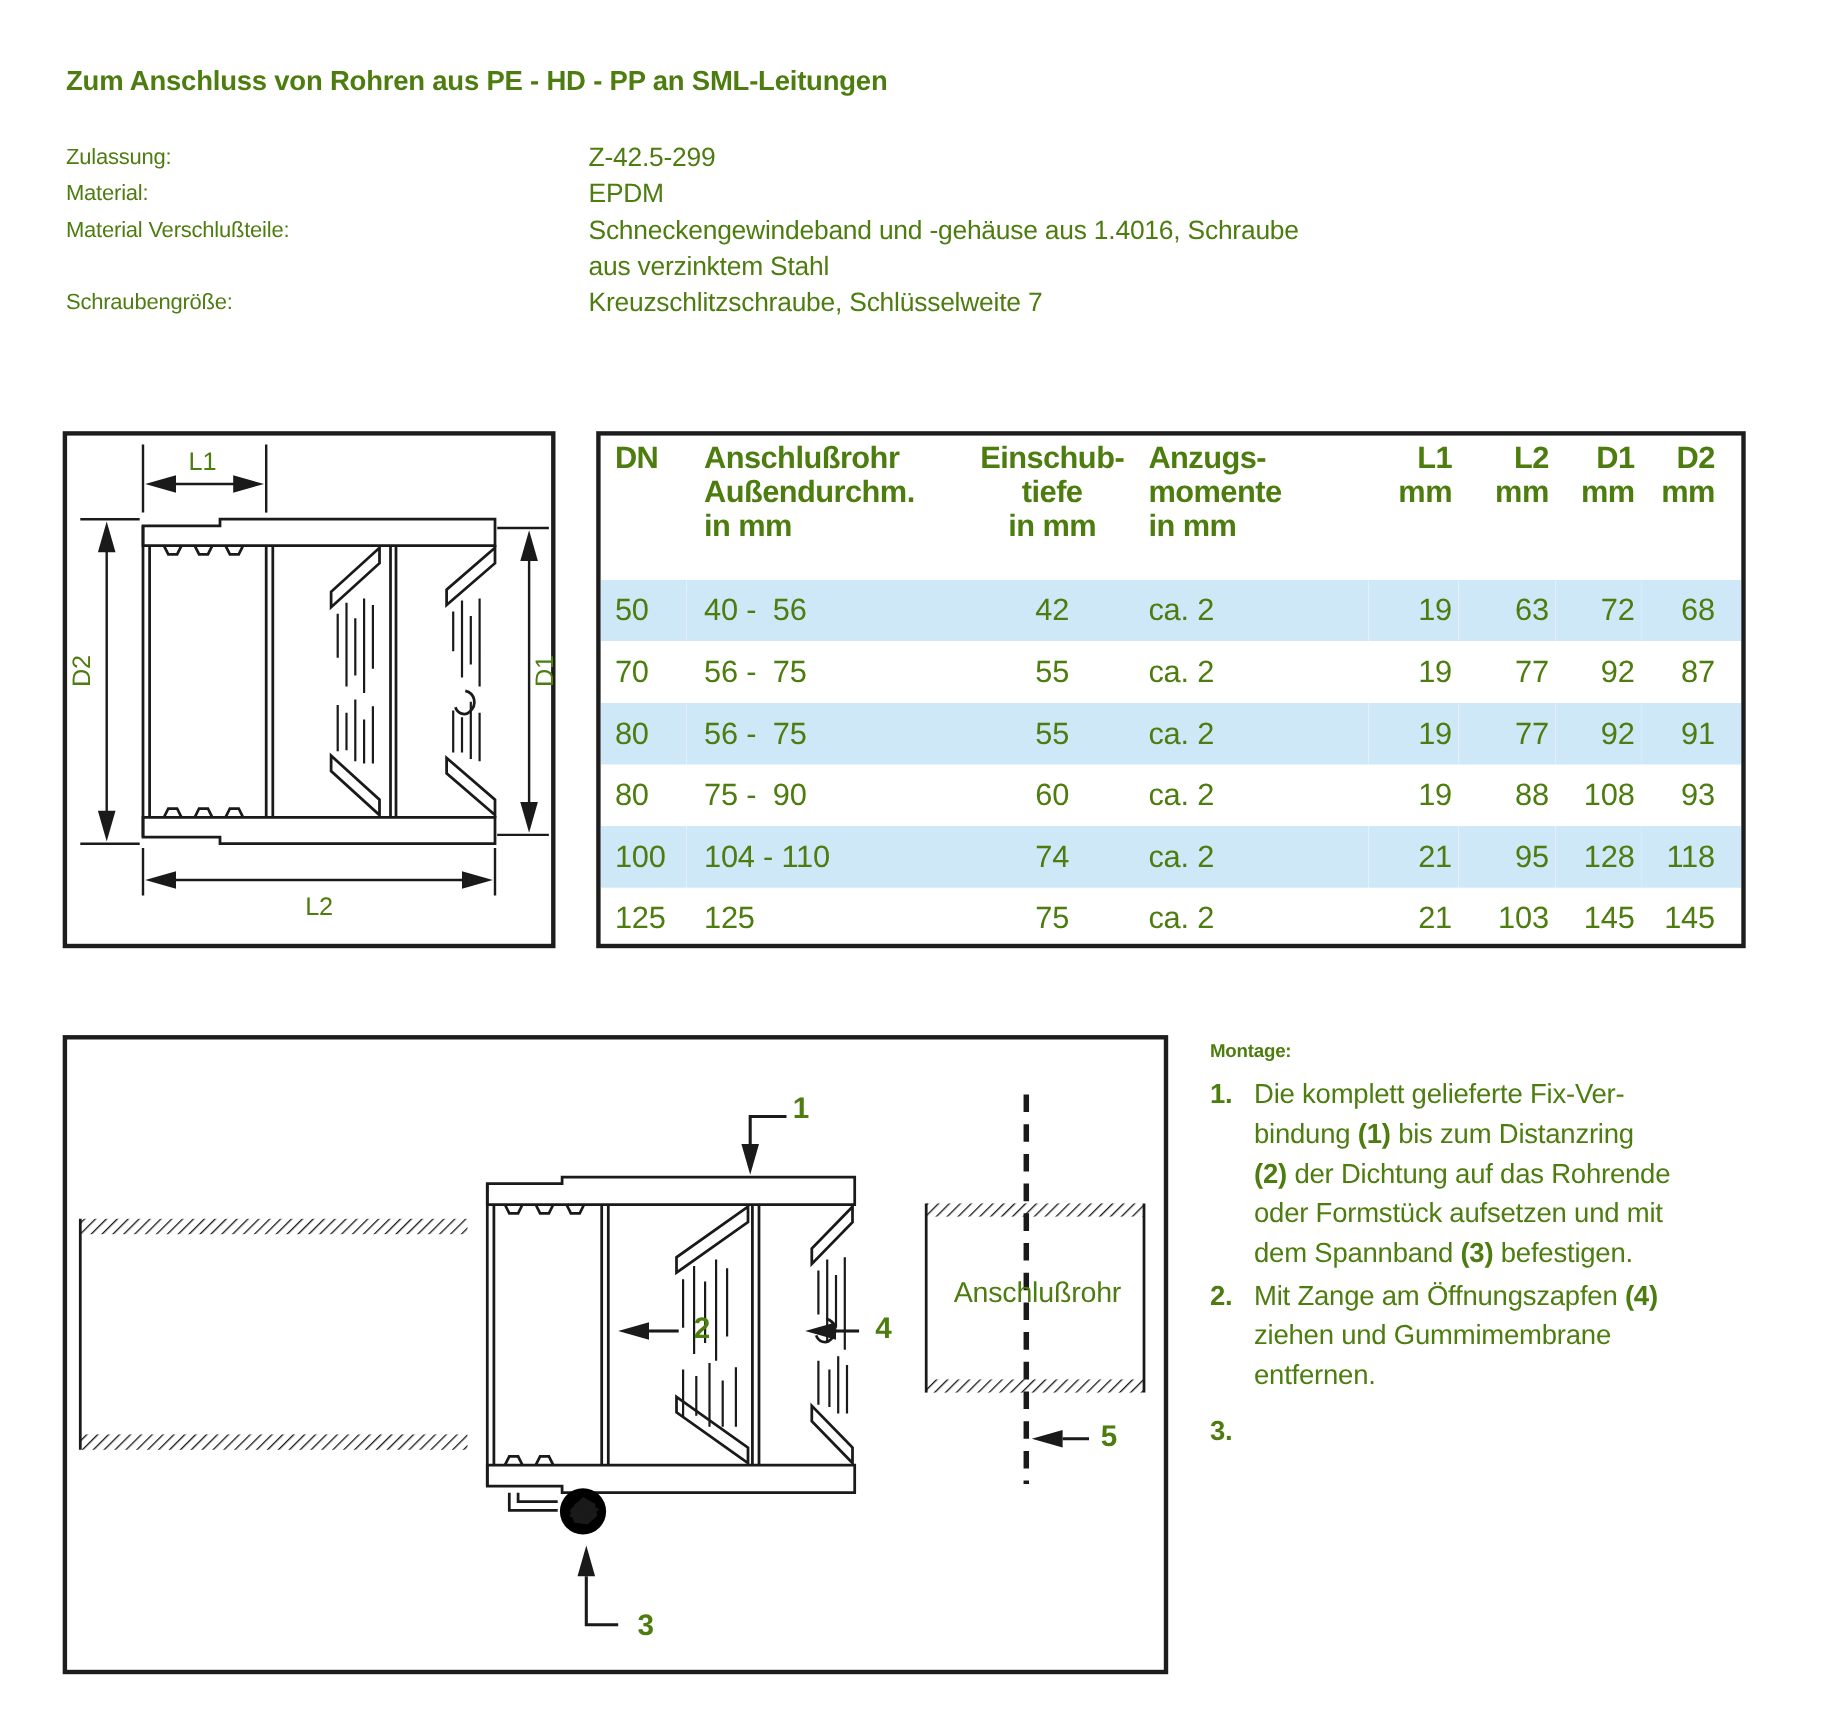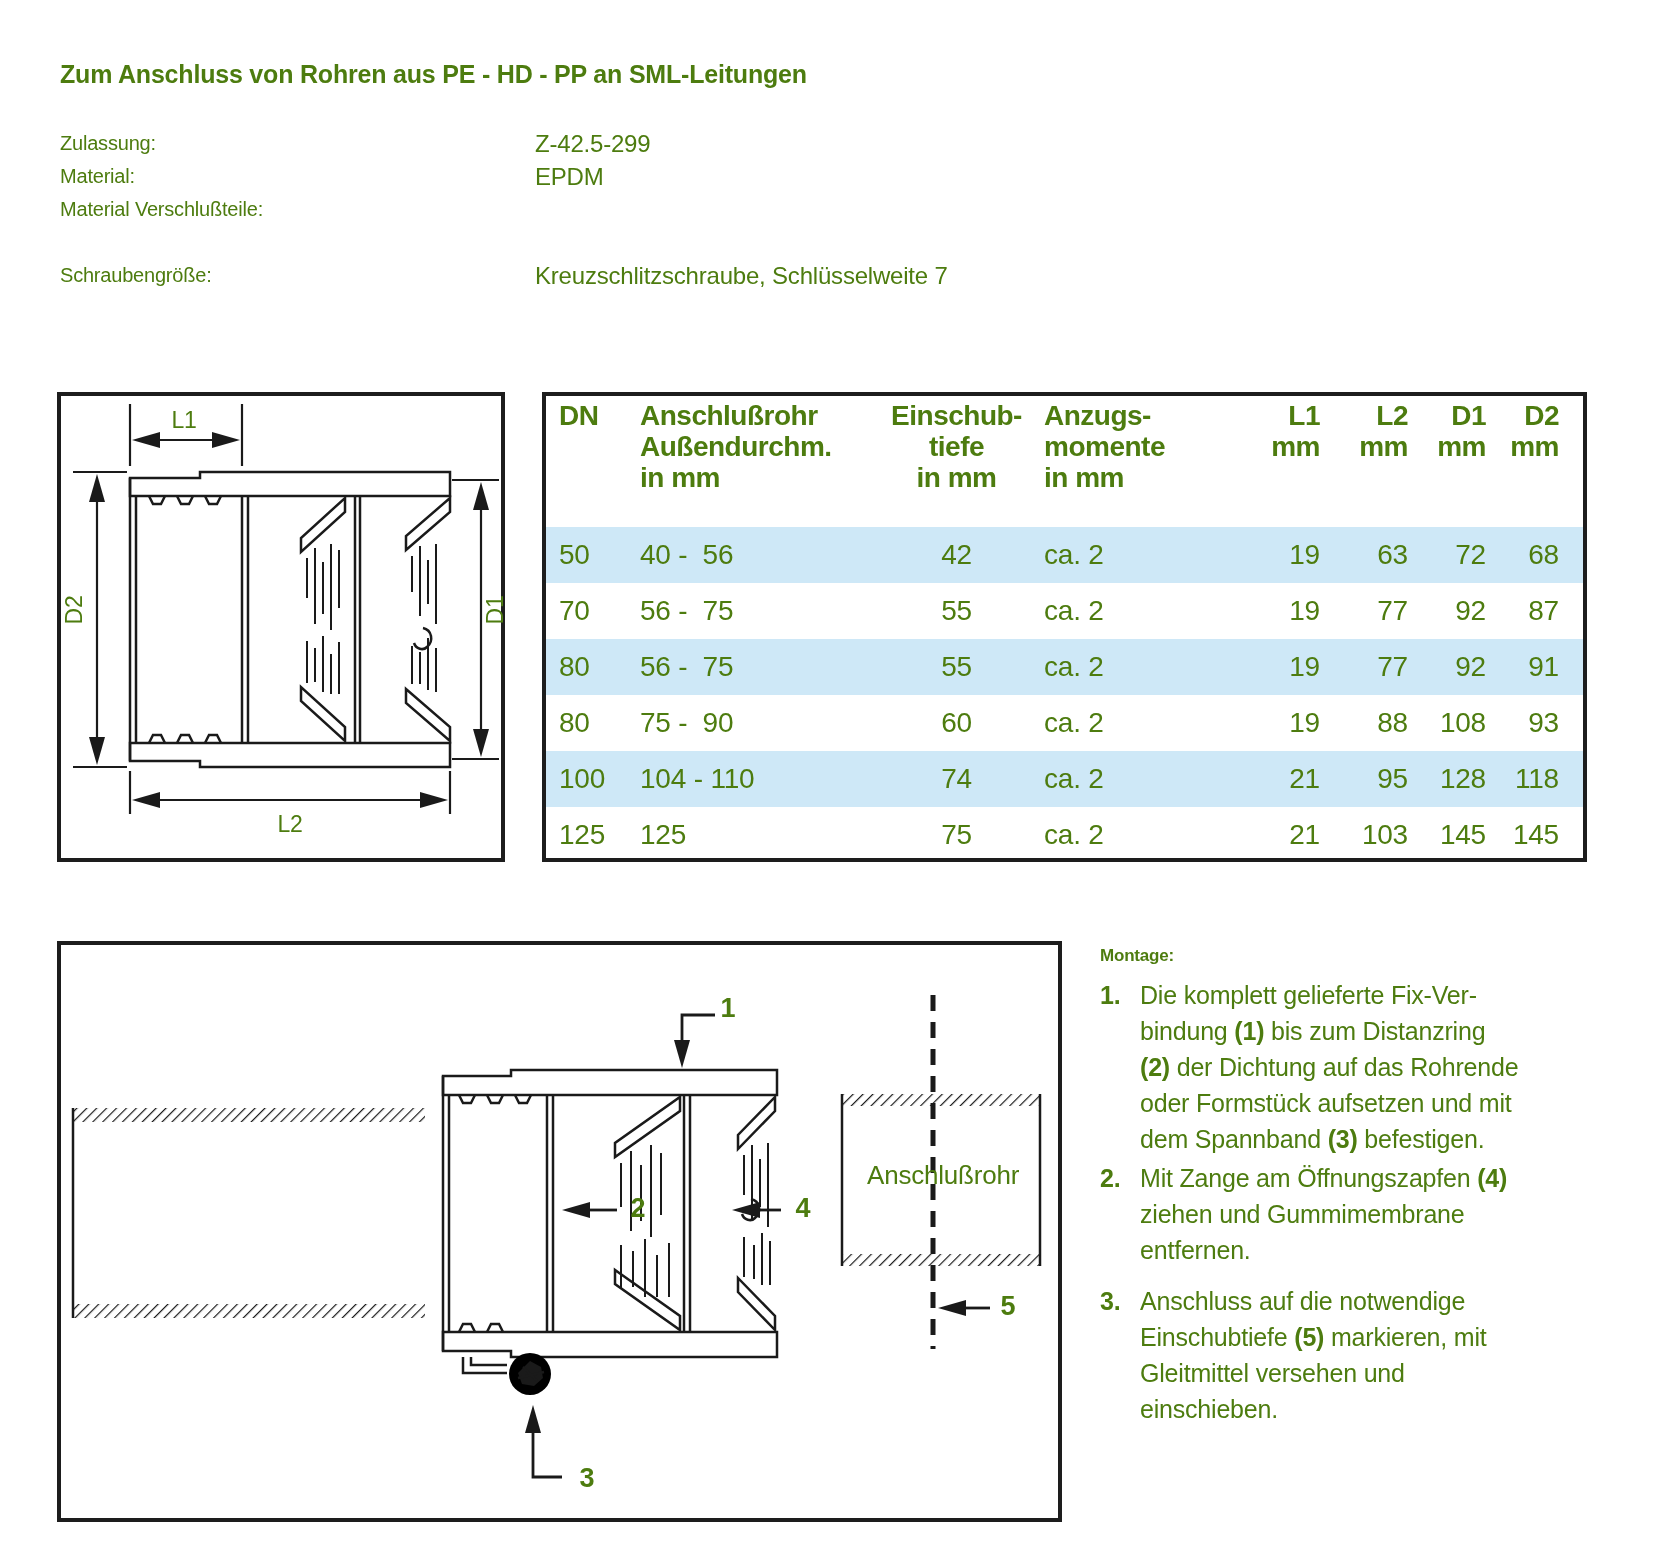--- a/index.html
+++ b/index.html
@@ -46,20 +46,22 @@
 
 <div id="page">
 
   <div class="abs" id="title">Zum Anschluss von Rohren aus PE - HD - PP an SML-Leitungen</div>
 
   <div class="abs spec-label" style="top:127px">Zulassung:</div>
   <div class="abs spec-value" style="top:127px">Z-42.5-299</div>
   <div class="abs spec-label" style="top:160px">Material:</div>
   <div class="abs spec-value" style="top:160px">EPDM</div>
   <div class="abs spec-label" style="top:193px">Material Verschlußteile:</div>
+  <div class="abs spec-value" style="top:193px">Schneckengewindeband und -gehäuse aus 1.4016, Schraube
+aus verzinktem Stahl</div>
   <div class="abs spec-label" style="top:259px">Schraubengröße:</div>
   <div class="abs spec-value" style="top:259px">Kreuzschlitzschraube, Schlüsselweite 7</div>
 
   <div class="abs frame" id="draw-box">
     <svg width="440" height="462" viewBox="0 0 440 462">
       <defs>
         <pattern id="hA" width="7" height="7" patternUnits="userSpaceOnUse" patternTransform="rotate(45)">
           <rect width="7" height="7" fill="#fff"></rect>
           <line x1="0" y1="0" x2="0" y2="7" stroke="#1a1a1a" stroke-width="2.4"></line>
         </pattern>
@@ -284,15 +286,14 @@
     <div class="abs callout" style="left:742px;top:263px">4</div>
     <div class="abs callout" style="left:947px;top:361px">5</div>
   </div>
 
   <div class="abs" id="montage-heading">Montage:</div>
   <div class="abs mnum" style="top:977px">1.</div>
   <div class="abs mtext" style="top:977px">Die komplett gelieferte Fix-Ver-<br>bindung <b>(1)</b> bis zum Distanzring<br><b>(2)</b> der Dichtung auf das Rohrende<br>oder Formstück aufsetzen und mit<br>dem Spannband <b>(3)</b> befestigen.</div>
   <div class="abs mnum" style="top:1160px">2.</div>
   <div class="abs mtext" style="top:1160px">Mit Zange am Öffnungszapfen <b>(4)</b><br>ziehen und Gummimembrane<br>entfernen.</div>
   <div class="abs mnum" style="top:1283px">3.</div>
-  <div class="abs mtext" style="top:1283px">Anschluss auf die notwendige<br>Einschubtiefe <b>(5)</b> markieren, mit<br>Gleitmittel versehen und<br>einschieben.</div>
 
 </div>
 
 </body></html>

